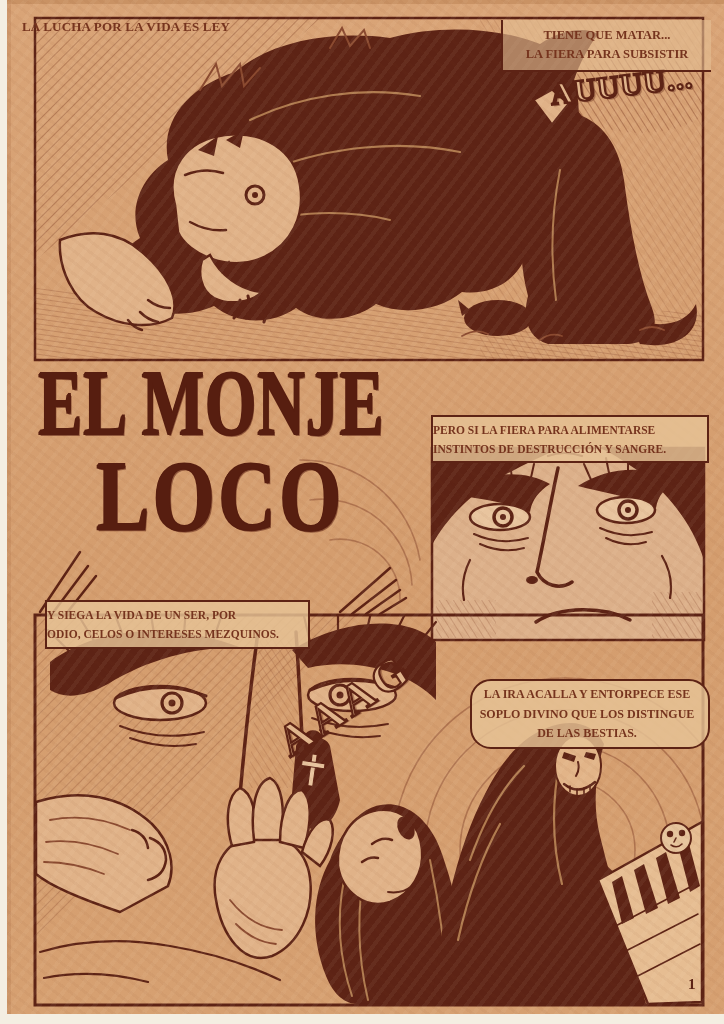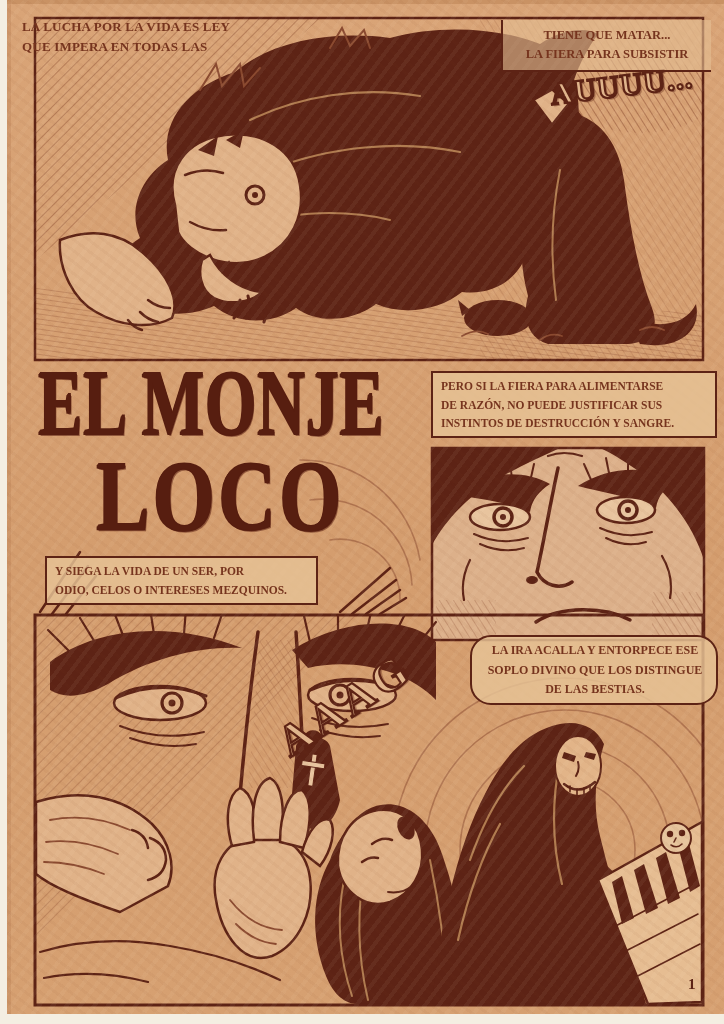--- a/index.html
+++ b/index.html
@@ -10,21 +10,21 @@
   .ink{fill:#5d2315;}
   .lt{fill:#e0b288;stroke:#5d2315;stroke-width:2.5;}
   .ln{stroke:#5d2315;fill:none;stroke-linecap:round;}
   .lnl{stroke:#8a4a30;fill:none;stroke-linecap:round;}
   .fold{stroke:#b07c50;fill:none;stroke-linecap:round;}
   
   .cap{position:absolute;color:#76341e;font-weight:bold;z-index:5;
        text-transform:uppercase;}
   .cap .cl{display:block;white-space:nowrap;}
   .boxed{background:rgba(231,195,150,.82);border:2.5px solid #5d2315;
-         padding:4px 6px 3px 8px;}
+         padding:4px 6px 3px 0;margin-top:44px;}
   #cap-top-left{left:22px;top:17px;width:230px;font-size:13px;line-height:19.5px;letter-spacing:.2px;}
   #cap-top-right{left:501px;top:20px;width:204px;font-size:12.5px;line-height:19px;text-align:center;
                  background:rgba(228,192,148,.6);border:0 solid #5d2315;border-left-width:2.5px;border-bottom-width:2.5px;
                  padding:6px 2px 6px 2px;}
   #cap-mid-right{left:431px;top:371px;width:268px;font-size:11.5px;line-height:18.5px;}
   #cap-mid-left{left:45px;top:556px;width:255px;font-size:11.5px;line-height:19px;}
   #cap-low-right{left:470px;top:635px;width:230px;font-size:12px;line-height:19.5px;text-align:center;border-radius:21px;}
   .title-line{position:absolute;color:#571e10;font-weight:bold;z-index:4;
       text-shadow:1px 1px 0 #571e10,-1px 1px 0 #571e10,1px -1px 0 #571e10,2px 2px 0 rgba(87,30,16,.55);
       transform-origin:left top;white-space:nowrap;}
@@ -264,31 +264,29 @@
         <path class="ln" stroke-width="2.2" d="M40,952 q60,-18 130,-6 q60,10 110,34 M44,978 q50,-10 104,4"></path>
       </g>
       <rect x="35" y="615" width="668" height="390" fill="none" stroke="#5d2315" stroke-width="3"></rect>
     </g>
   </svg>
 
   <div id="mottle"></div>
 
   <div class="cap" id="cap-top-left">
     <span class="cl">LA LUCHA POR LA VIDA ES LEY</span>
-    <span class="cl">QUE IMPERA EN TODAS LAS</span>
   </div>
 
   <div class="cap" id="cap-top-right">
     <span class="cl">TIENE QUE MATAR...</span>
     <span class="cl">LA FIERA PARA SUBSISTIR</span>
   </div>
 
   <div class="cap boxed" id="cap-mid-right">
     <span class="cl">PERO SI LA FIERA PARA ALIMENTARSE</span>
-    <span class="cl">DE RAZÓN, NO PUEDE JUSTIFICAR SUS</span>
     <span class="cl">INSTINTOS DE DESTRUCCIÓN Y SANGRE.</span>
   </div>
 
   <div class="cap boxed" id="cap-mid-left">
     <span class="cl">Y SIEGA LA VIDA DE UN SER, POR</span>
     <span class="cl">ODIO, CELOS O INTERESES MEZQUINOS.</span>
   </div>
 
   <div class="cap boxed" id="cap-low-right">
     <span class="cl">LA IRA ACALLA Y ENTORPECE ESE</span>

